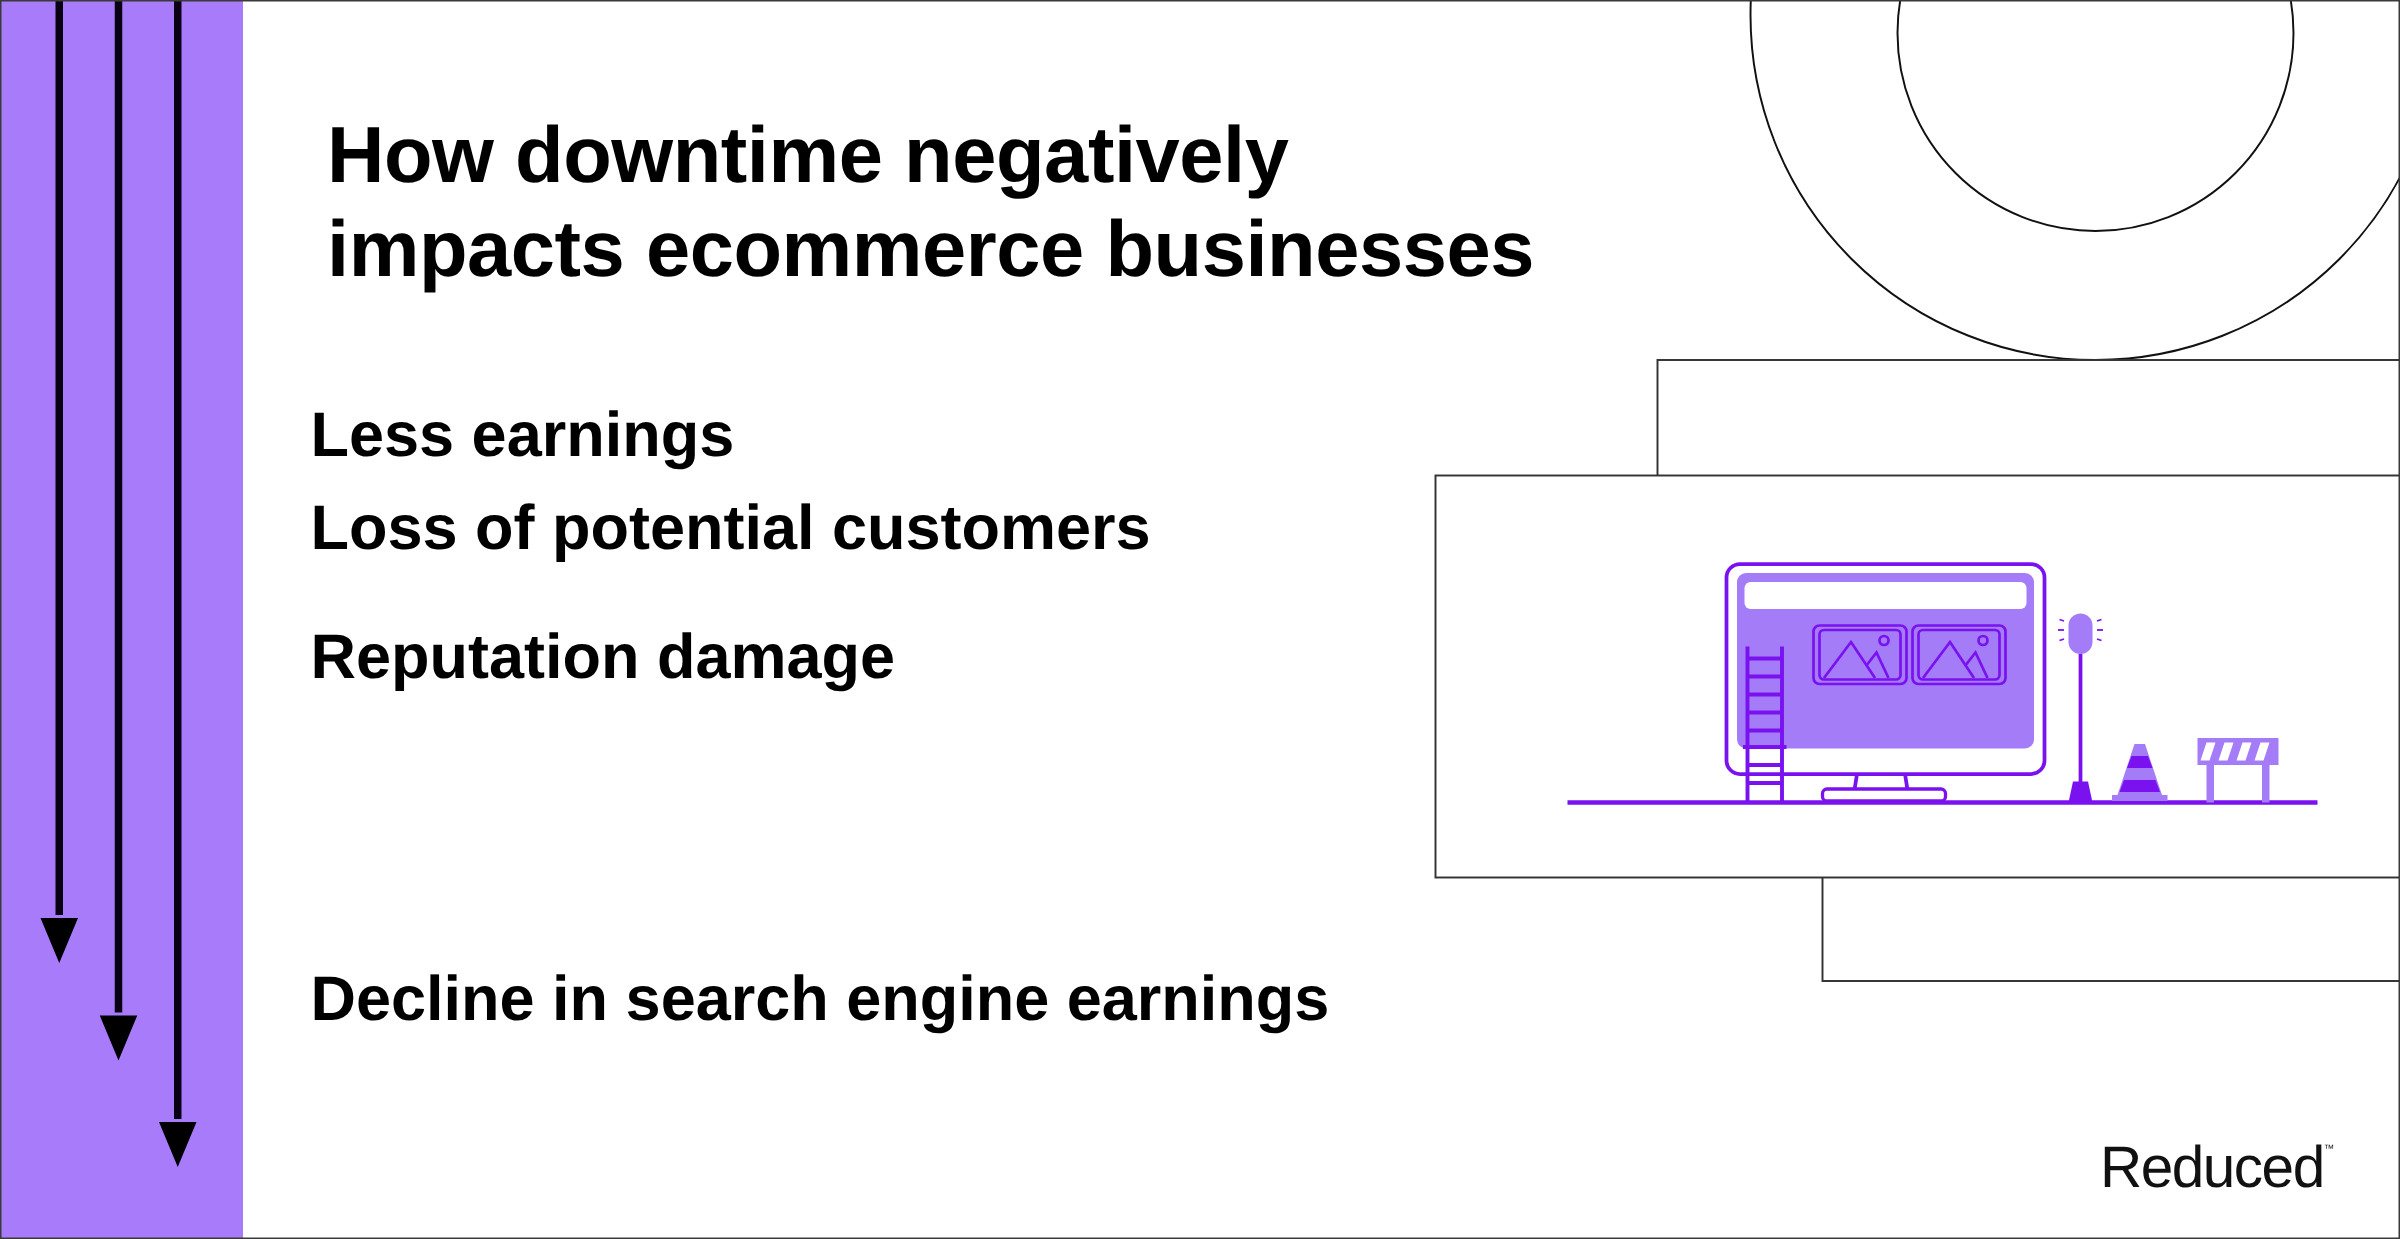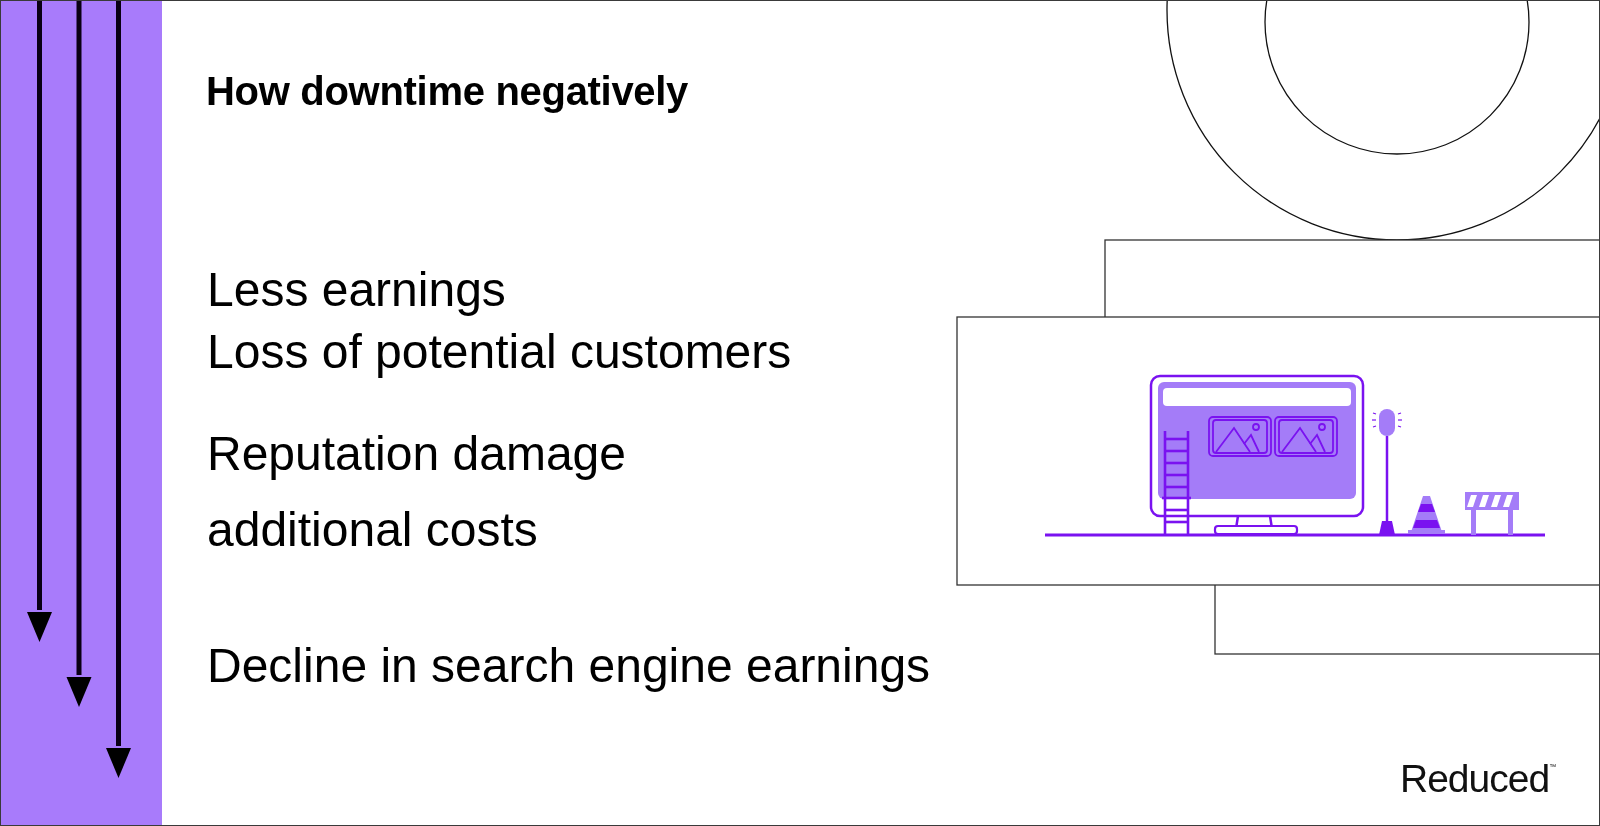--- a/index.html
+++ b/index.html
@@ -4,27 +4,27 @@
 <style>
   html, body { margin: 0; padding: 0; }
   body {
     width: 1600px; height: 826px; position: relative; overflow: hidden;
     background: #ffffff; font-family: "Liberation Sans", sans-serif; color: #000;
   }
   .frame { position: absolute; left: 0; top: 0; width: 1598px; height: 824px; border: 1px solid #3a3a3a; box-sizing: content-box; pointer-events: none; z-index: 10; }
   .sidebar { position: absolute; left: 0; top: 0; width: 162px; height: 826px; background: #a87bfb; }
   .sidebar svg { position: absolute; left: 0; top: 0; }
   .title {
-    position: absolute; left: 206px; top: 60px; margin: 0;
-    font-size: 40px; font-weight: 700; line-height: 63px; letter-spacing: -0.3px;
+    position: absolute; left: 206px; top: 60px; margin: 12px;
+    font-size: 53px; font-weight: 700; line-height: 63px; letter-spacing: -0.3px;
     width: 960px;
   }
   .title span { display: block; }
   .impacts { position: absolute; left: 207px; top: 262px; margin: 0; padding: 0; list-style: none; }
-  .impacts li { font-size: 48px; line-height: 56px; font-weight: 400; position: absolute; white-space: nowrap; }
+  .impacts li { font-size: 42px; line-height: 56px; font-weight: 700; position: absolute; white-space: nowrap; }
   .decor { position: absolute; left: 0; top: 0; }
   .logo {
     position: absolute; left: 1400px; top: 757px; font-size: 39px; letter-spacing: -1px;
     font-weight: 400; color: #111;
   }
   .logo sup { font-size: 7px; vertical-align: top; position: relative; top: 6px; letter-spacing: 0; }
 </style>
 </head>
 <body>
 
@@ -42,28 +42,28 @@
     </g>
     <g>
       <rect x="116" y="0" width="5" height="746" fill="#0a0014"></rect>
       <polygon points="106,748 131,748 118.5,778" fill="#000"></polygon>
     </g>
   </svg>
 </div>
 
 <h1 class="title">
   <span>How downtime negatively</span>
+  <span>impacts ecommerce businesses</span>
 </h1>
 
 <ul class="impacts">
   <li style="top:0px"><span>Less earnings</span></li>
   <li style="top:62px"><span>Loss of potential customers</span></li>
-  <li style="top:164px"><span>Reputation damage</span></li>
+  <li style="top:148px"><span>Reputation damage</span></li>
   <li style="top:240px">
-    <span style="display:block">additional costs</span>
   </li>
   <li style="top:376px"><span>Decline in search engine earnings</span></li>
 </ul>
 
 <svg class="decor" width="1600" height="826" viewBox="0 0 1600 826">
 
   <g fill="none" stroke="#111" stroke-width="1.3">
     <circle cx="1397" cy="10" r="230"></circle>
     <circle cx="1397" cy="22" r="132"></circle>
   </g>

